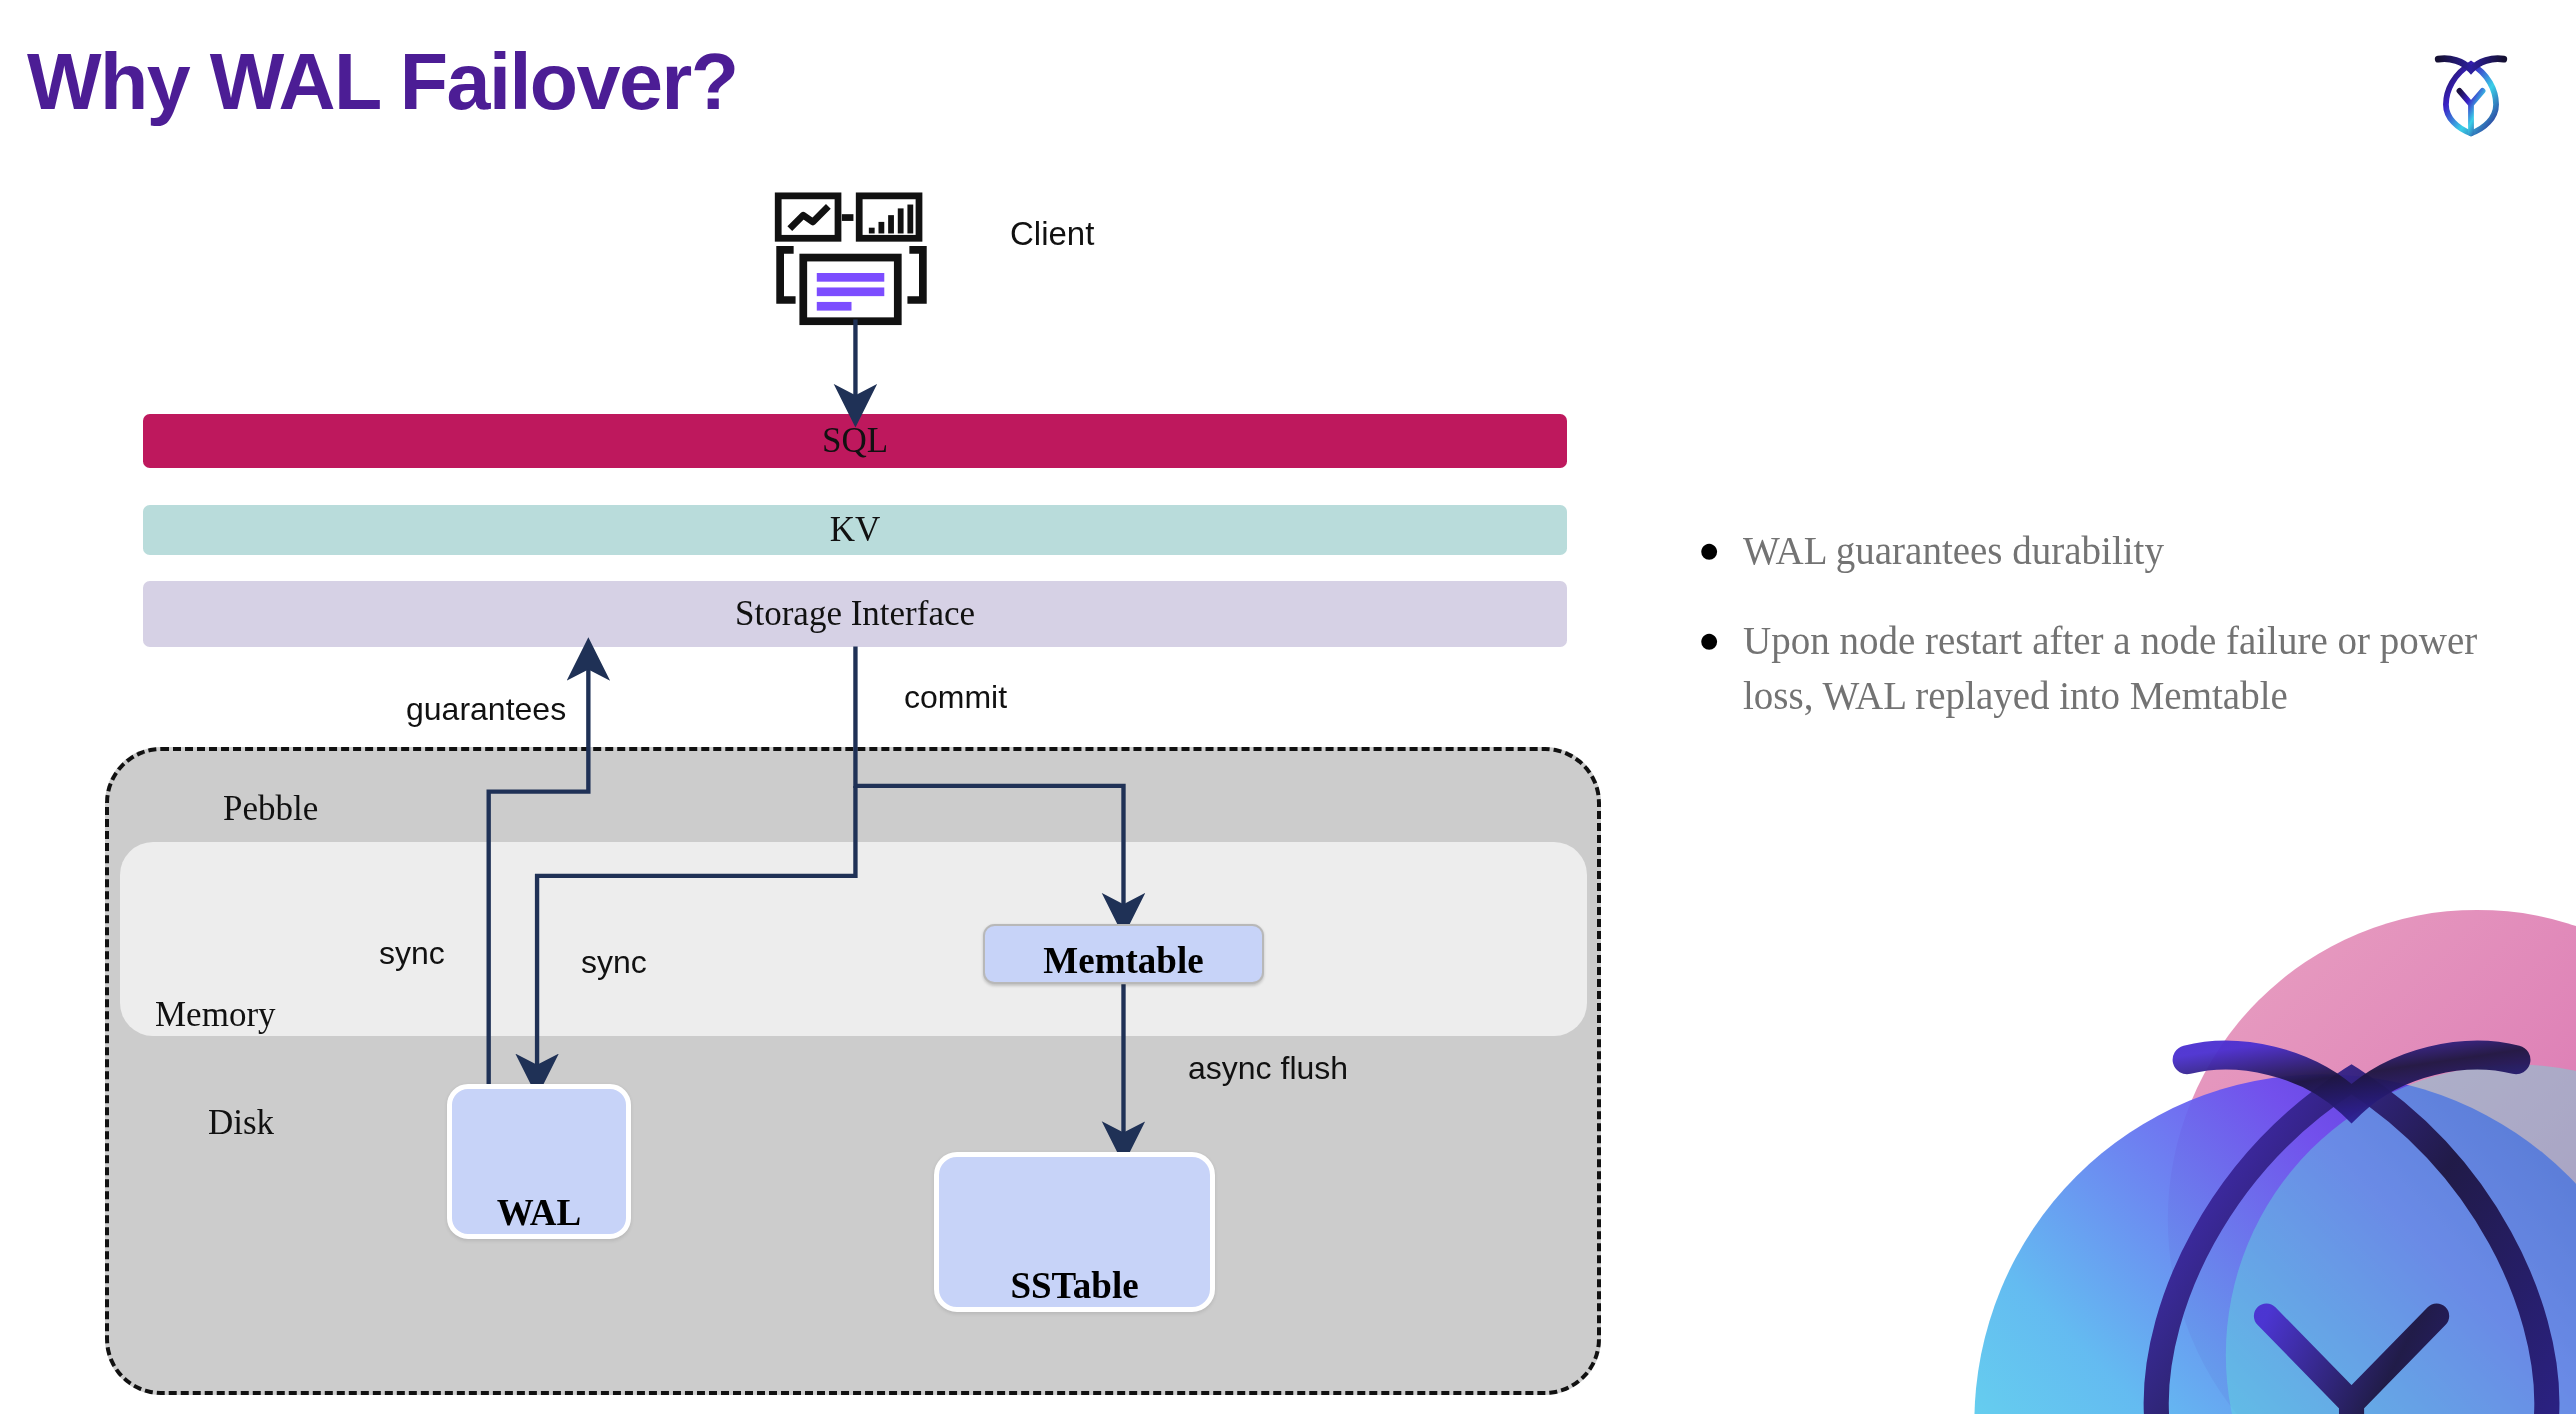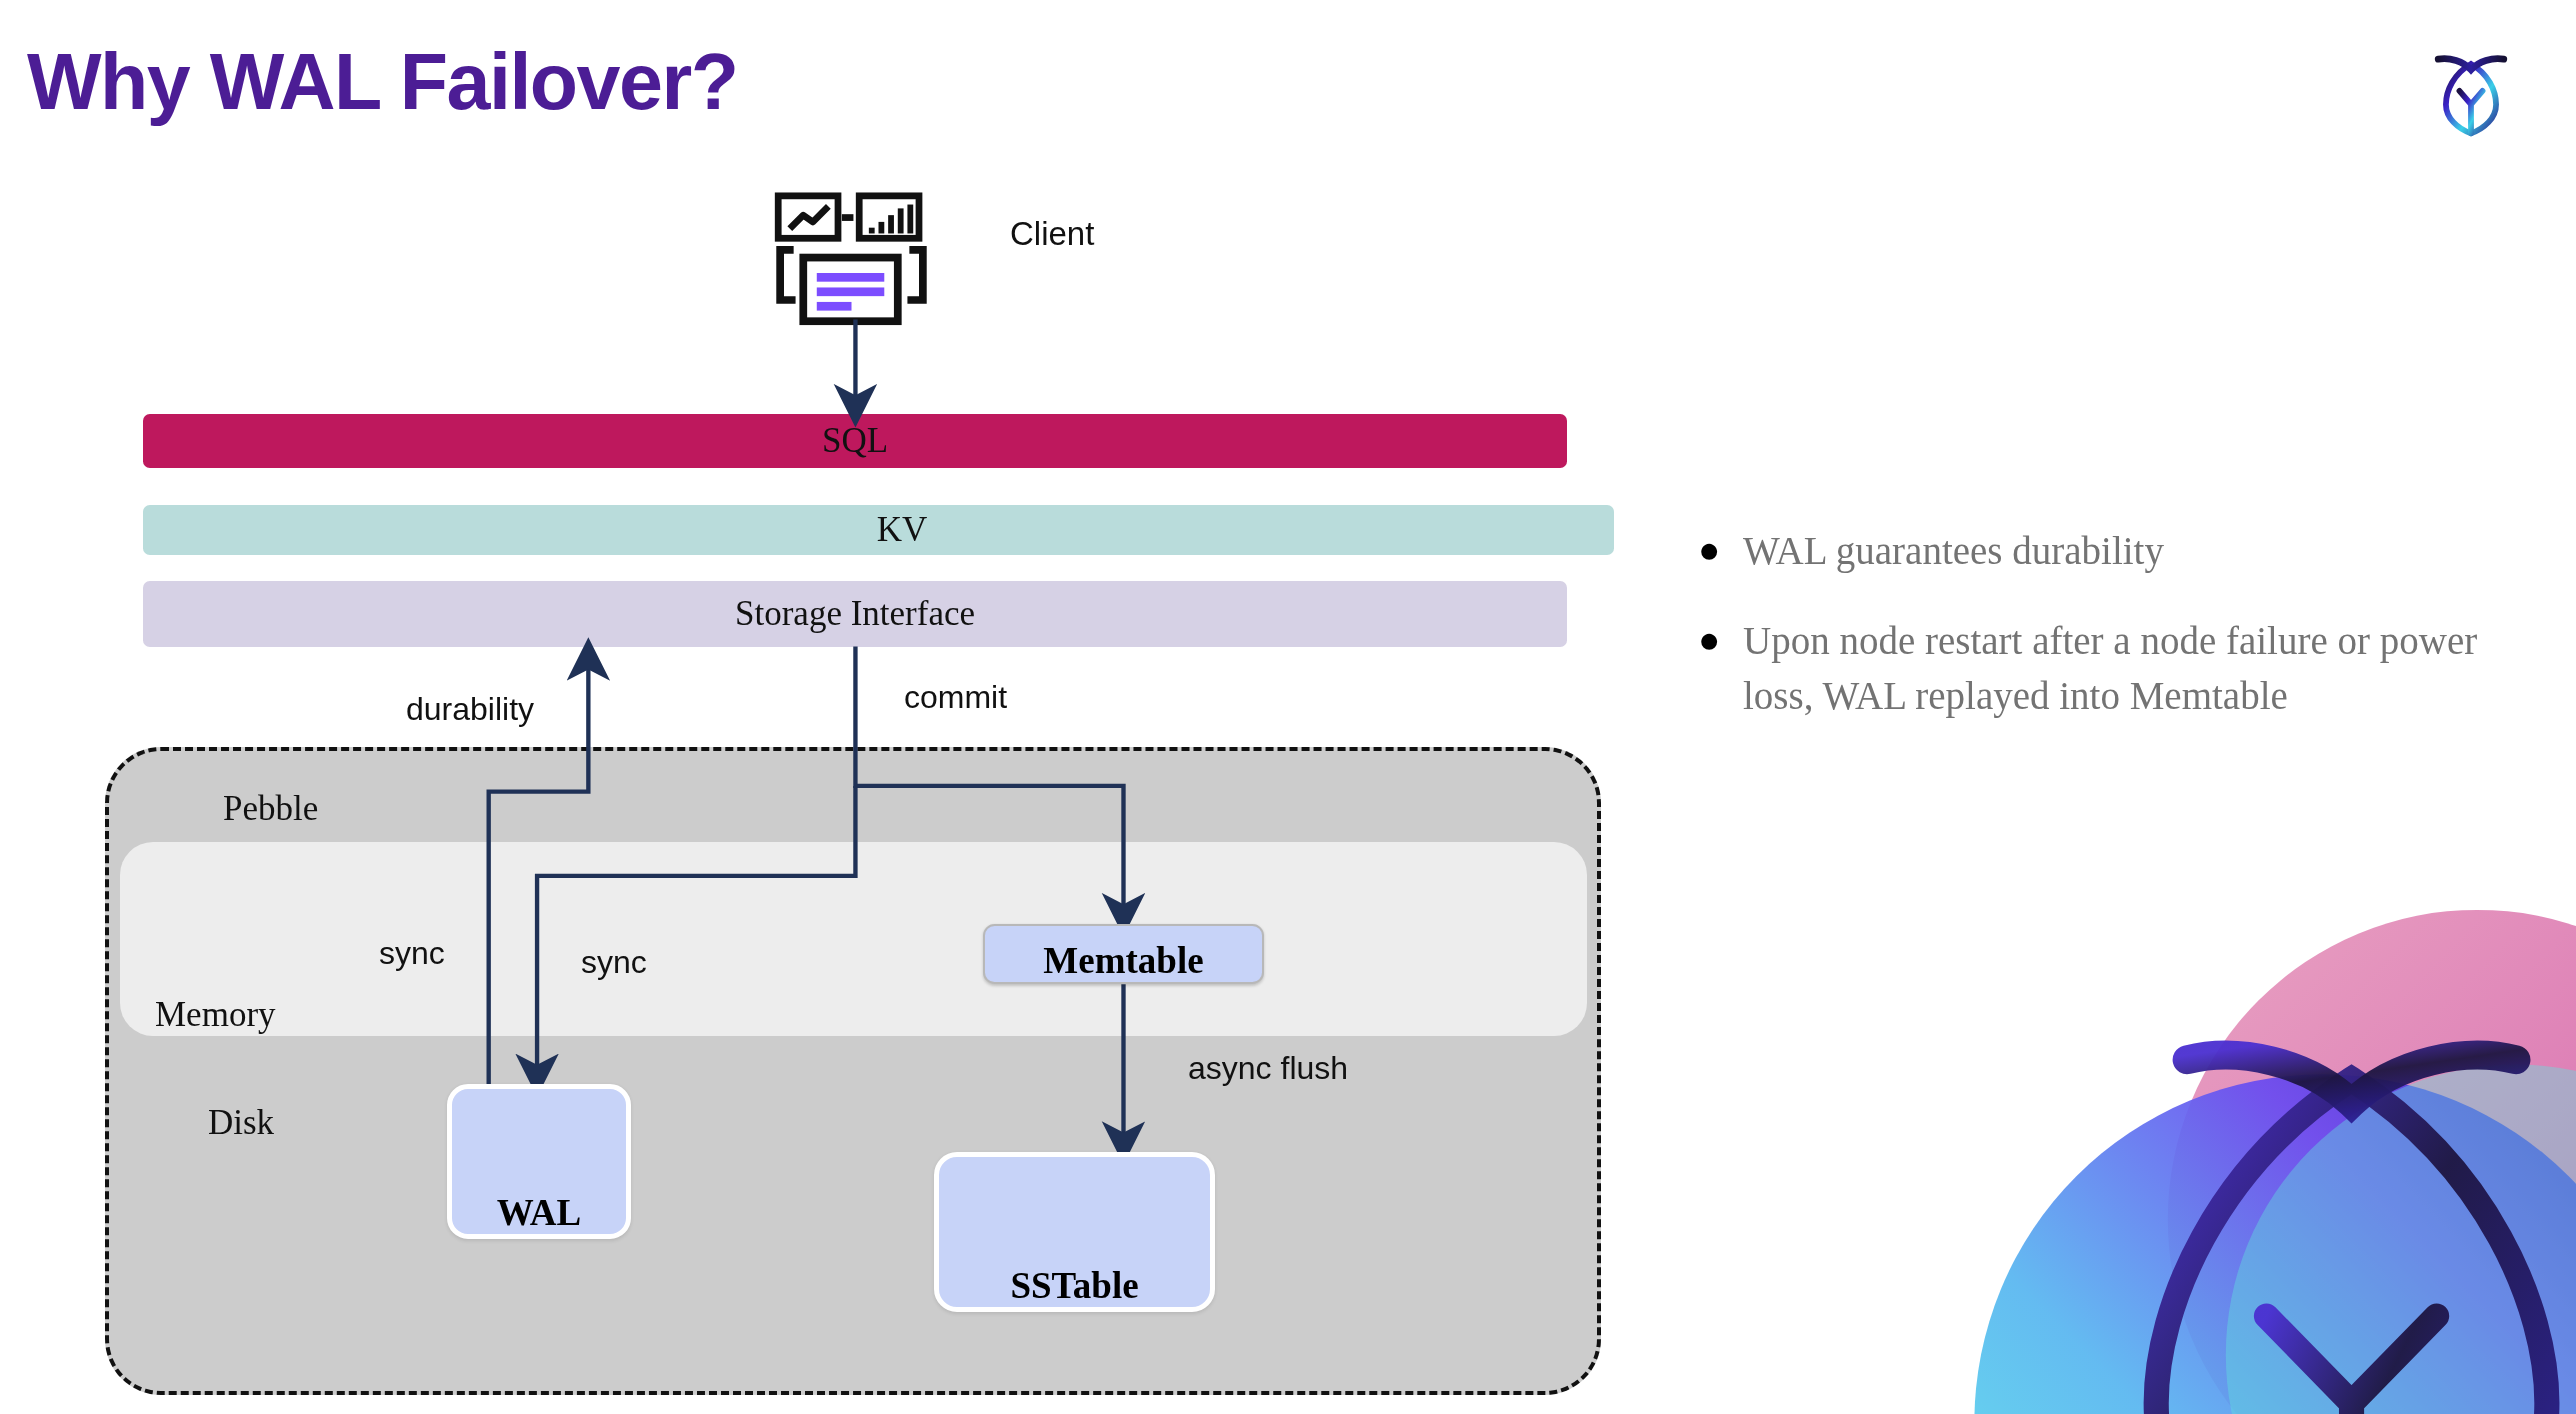--- a/index.html
+++ b/index.html
@@ -22,21 +22,21 @@
   
   #client-icon{position:absolute;left:774px;top:192px;width:155px;height:135px;}
   #client-label{position:absolute;left:1010px;top:215px;font-size:33px;
                 font-family:"Liberation Sans",sans-serif;color:#111;}
 
   
   .bar{position:absolute;left:143px;width:1424px;border-radius:6.8px;
        display:flex;align-items:center;justify-content:center;
        font-family:"Liberation Serif",serif;font-size:35px;color:#111;}
   #bar-sql{top:414px;height:54px;background:#be185d;}
-  #bar-kv{top:505px;height:50px;background:#b9dcdb;padding-left:47px;}
+  #bar-kv{top:505px;height:50px;background:#b9dcdb;}
   #bar-si{top:581px;height:66px;background:#d6d1e5;text-align:center;}
 
   
   #pebble{position:absolute;left:105px;top:747px;width:1496px;height:648px;
           background:#cccccc;border:4.8px dashed #111;border-radius:56px;box-sizing:border-box;}
   #pebble-label{position:absolute;left:223px;top:789px;font-family:"Liberation Serif",serif;
                 font-size:35px;color:#111;}
   #memory{position:absolute;left:120px;top:842px;width:1467px;height:194px;
           background:#ededed;border-radius:33px;}
   #memory-label{position:absolute;left:155px;top:987px;font-family:"Liberation Serif",serif;
@@ -201,21 +201,21 @@
   <div class="node" id="memtable">
     <span>Memtable</span>
   </div>
   <div class="node" id="wal">
     <span>WAL</span>
   </div>
   <div class="node" id="sstable">
     <span>SSTable</span>
   </div>
 
-  <div class="edge-label" id="lbl-committed">durability</div>
+  <div class="edge-label" id="lbl-committed">guarantees</div>
   <div class="edge-label" id="lbl-commit">commit</div>
   <div class="edge-label" id="lbl-sync1">sync</div>
   <div class="edge-label" id="lbl-sync2">sync</div>
   <div class="edge-label" id="lbl-async">async flush</div>
 
   <div id="bullets">
     <div class="bullet">
       <span class="dot">●</span>
       <span class="txt">WAL guarantees durability</span>
     </div>

